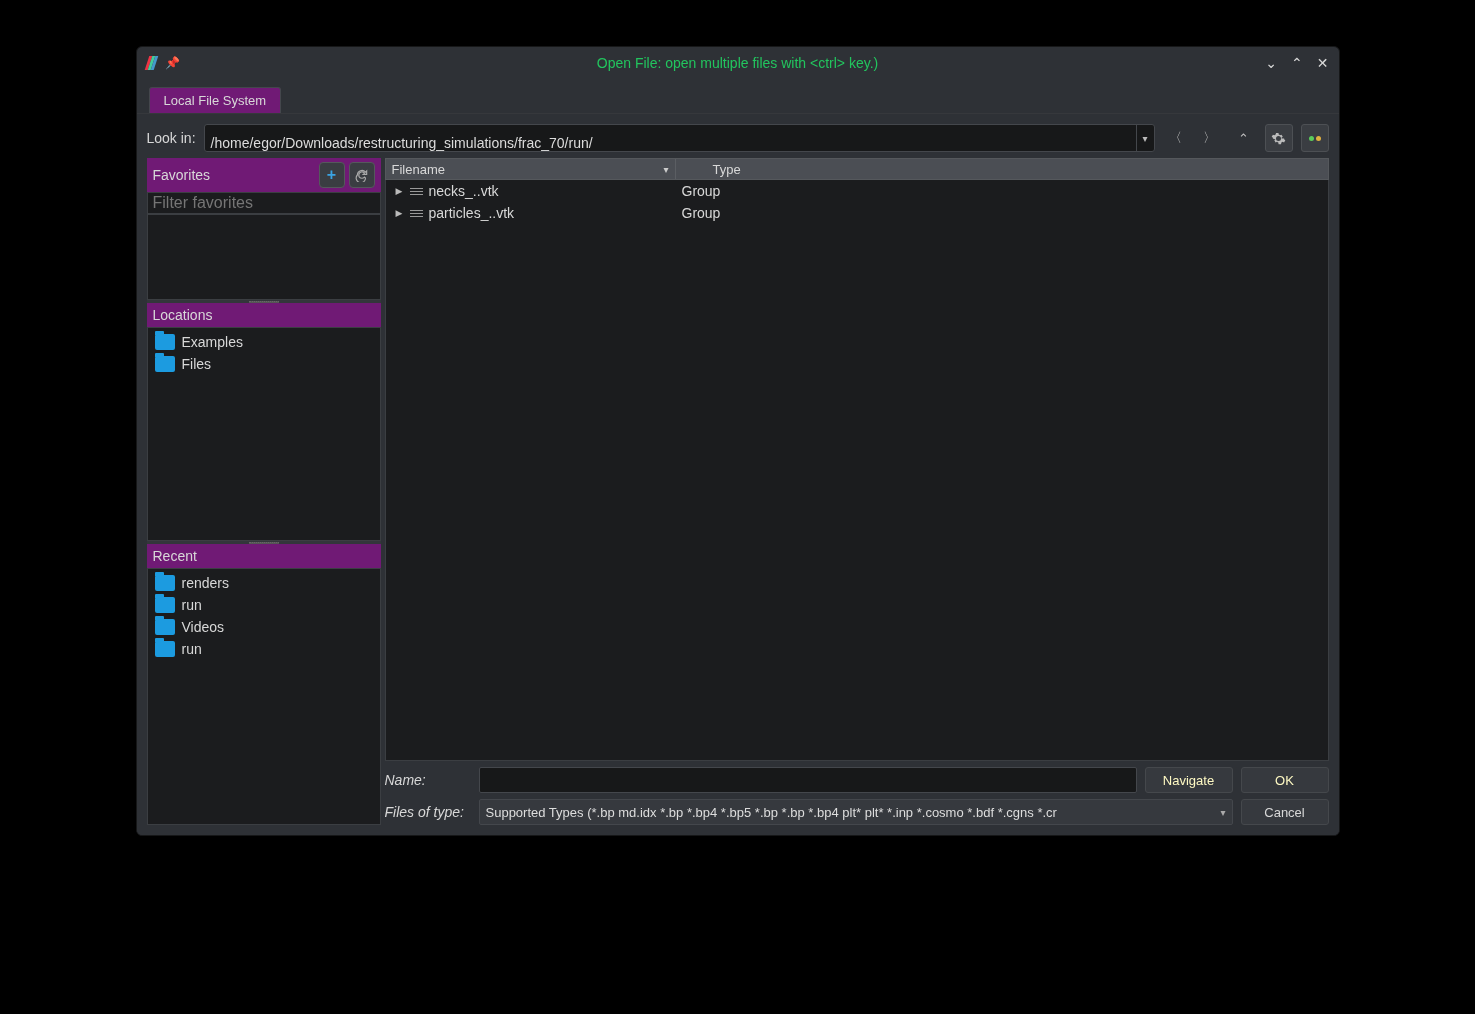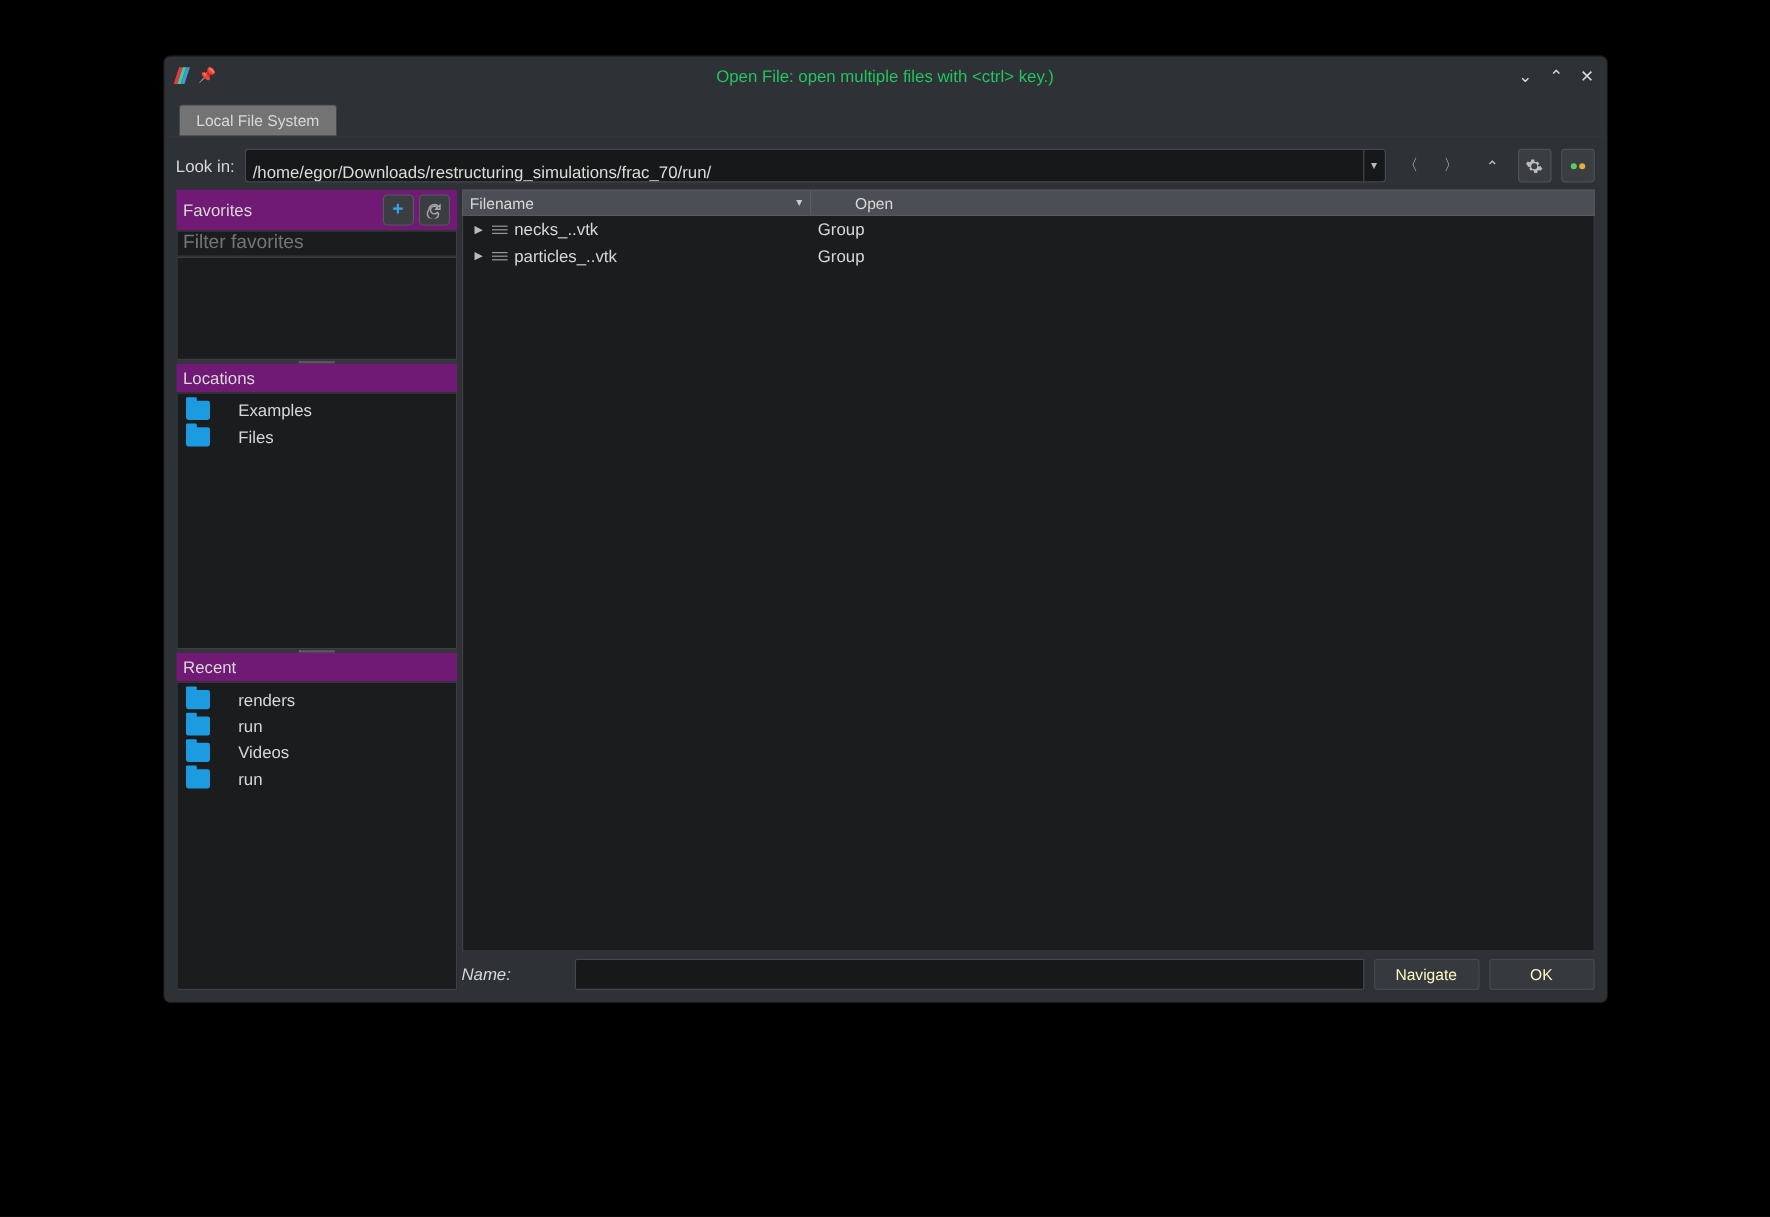--- a/index.html
+++ b/index.html
@@ -67,21 +67,21 @@
 .titlebar .win-ctrls span {
   font-size: 14px;
   cursor: pointer;
 }
 .tabbar {
   padding: 8px 12px 0 12px;
   display: flex;
   border-bottom: 1px solid #36383c;
 }
 .tab {
-  background: #737373;
+  background: #701a75;
   border: 1px solid #44474c;
   border-bottom: none;
   border-radius: 3px 3px 0 0;
   padding: 5px 14px;
   font-size: 13px;
 }
 .content {
   flex: 1;
   background: #2e3136;
   display: flex;
@@ -187,21 +187,21 @@
 .favbox { height:86px; flex:none; }
 .splitter {
   height:3px;
   background:#33363b;
   display:flex;align-items:center;justify-content:center;
 }
 .splitter::after{content:"";width:30px;height:1px;background:#555;border-top:1px dotted #666;}
 .locbox { height:214px; flex:none; }
 .recbox { flex:1; }
 .litem {
-  display:flex;align-items:center;gap:24px;
+  display:flex;align-items:center;gap:7px;
   padding:3px 4px 3px 4px;
   font-size:14px;
 }
 .foldericon {
   width:20px;height:16px;
   background:#1c9be0;
   border-radius:2px;
   position:relative;
 }
 .foldericon::before{
@@ -374,21 +374,21 @@
           <div class="litem">
               <span class="foldericon"></span>
               <span>run</span>
             </div>
         </div>
       </div>
 
       <div class="rightpanel">
         <div class="filehdr">
           <div class="col fn">Filename</div>
-          <div class="col ty">Open</div>
+          <div class="col ty">Type</div>
         </div>
         <div class="filelist">
           <div class="frow">
             <div class="fname">
               <span class="caret">▶</span>
               <span class="fileicon">
                   <span></span>
                   <span></span>
                   <span></span>
                 </span>
@@ -410,17 +410,24 @@
           </div>
         </div>
 
         <div class="bottomrows">
           <div class="brow">
             <span class="blabel">Name:</span>
             <input class="tinput" value="" style="">
             <div class="btn disabled">Navigate</div>
             <div class="btn disabled">OK</div>
           </div>
+          <div class="brow">
+            <span class="blabel">Files of type:</span>
+            <div class="combo">
+                <span>Supported Types (*.bp md.idx *.bp *.bp4 *.bp5 *.bp *.bp *.bp4 plt* plt* *.inp *.cosmo *.bdf *.cgns *.cr</span>
+              </div>
+            <div class="btn">Cancel</div>
+          </div>
         </div>
       </div>
     </div>
   </div>
 </div>
 
 </body></html>

